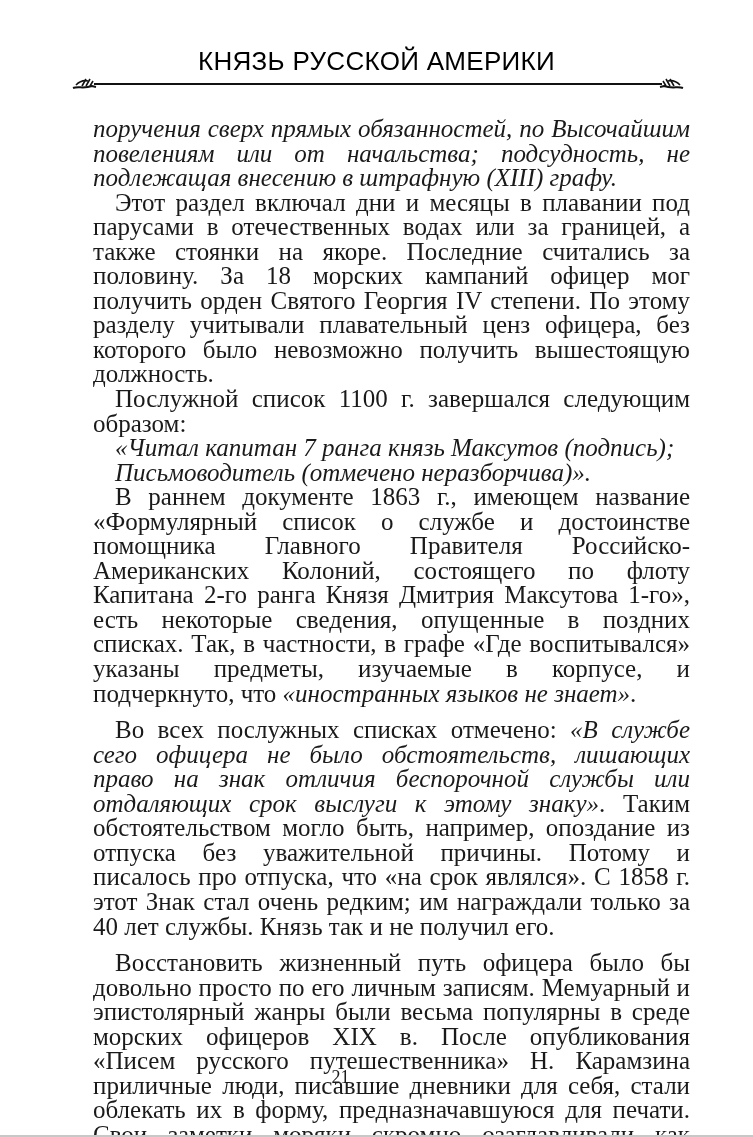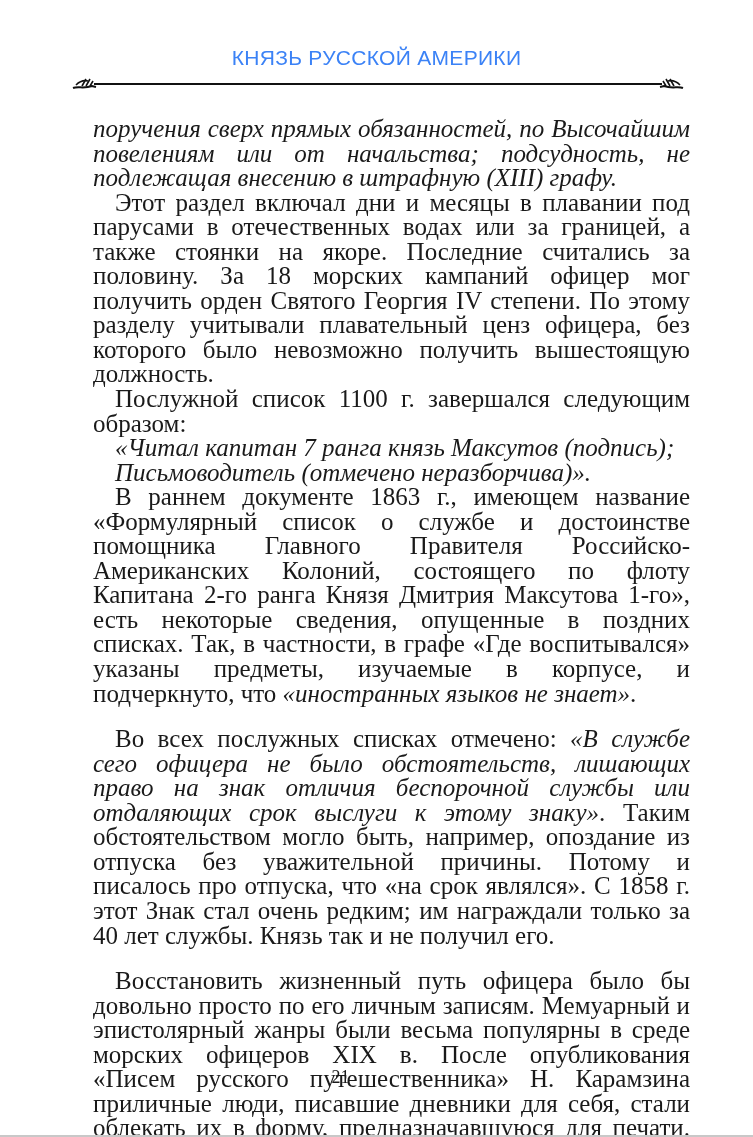--- a/index.html
+++ b/index.html
@@ -3,40 +3,40 @@
   <meta charset="utf-8">
   <style>
     html, body { margin: 0; padding: 0; background: #ffffff; }
     body {
       width: 753px; height: 1137px; position: relative; overflow: hidden;
       font-family: "Liberation Serif", "DejaVu Serif", serif;
       color: #1a1a1a;
     }
     .running-head {
       position: absolute; top: 46px; left: 0; width: 753px;
-      text-align: center; font-size: 21px; letter-spacing: 0.3px;
+      text-align: center; font-size: 26px; letter-spacing: 0.3px;
       font-family: "Liberation Sans", "DejaVu Sans", sans-serif;
-      color: #3b82f6;
+      color: #000000;
     }
     .head-rule {
       position: absolute; top: 77px; left: 72px; width: 612px; height: 14px;
     }
     .head-rule .line {
       position: absolute; left: 22px; right: 22px; top: 6px; height: 1.6px; background: #111;
     }
     .head-rule .orn { position: absolute; top: 0; }
     .head-rule .orn.left { left: 0; }
     .head-rule .orn.right { right: 0; }
     .body-text {
       position: absolute; top: 117px; left: 93px; width: 597px;
       font-size: 25px; line-height: 24.55px;
     }
     .body-text p { margin: 0; text-align: justify; }
     .body-text p.indent { text-indent: 22px; font-family: Liberation Serif, serif; }
-    .body-text p.gap { margin-top: 21px; }
+    .body-text p.gap { margin-top: 12px; }
     .body-text i { font-style: italic; }
     .page-number {
       position: absolute; top: 1067px; left: 0; width: 681px;
       text-align: center; font-size: 18px;
     }
     .bottom-edge {
       position: absolute; left: 0; bottom: 0; width: 753px; height: 2px; background: #c8c8c8;
     }
   </style>
 </head>

